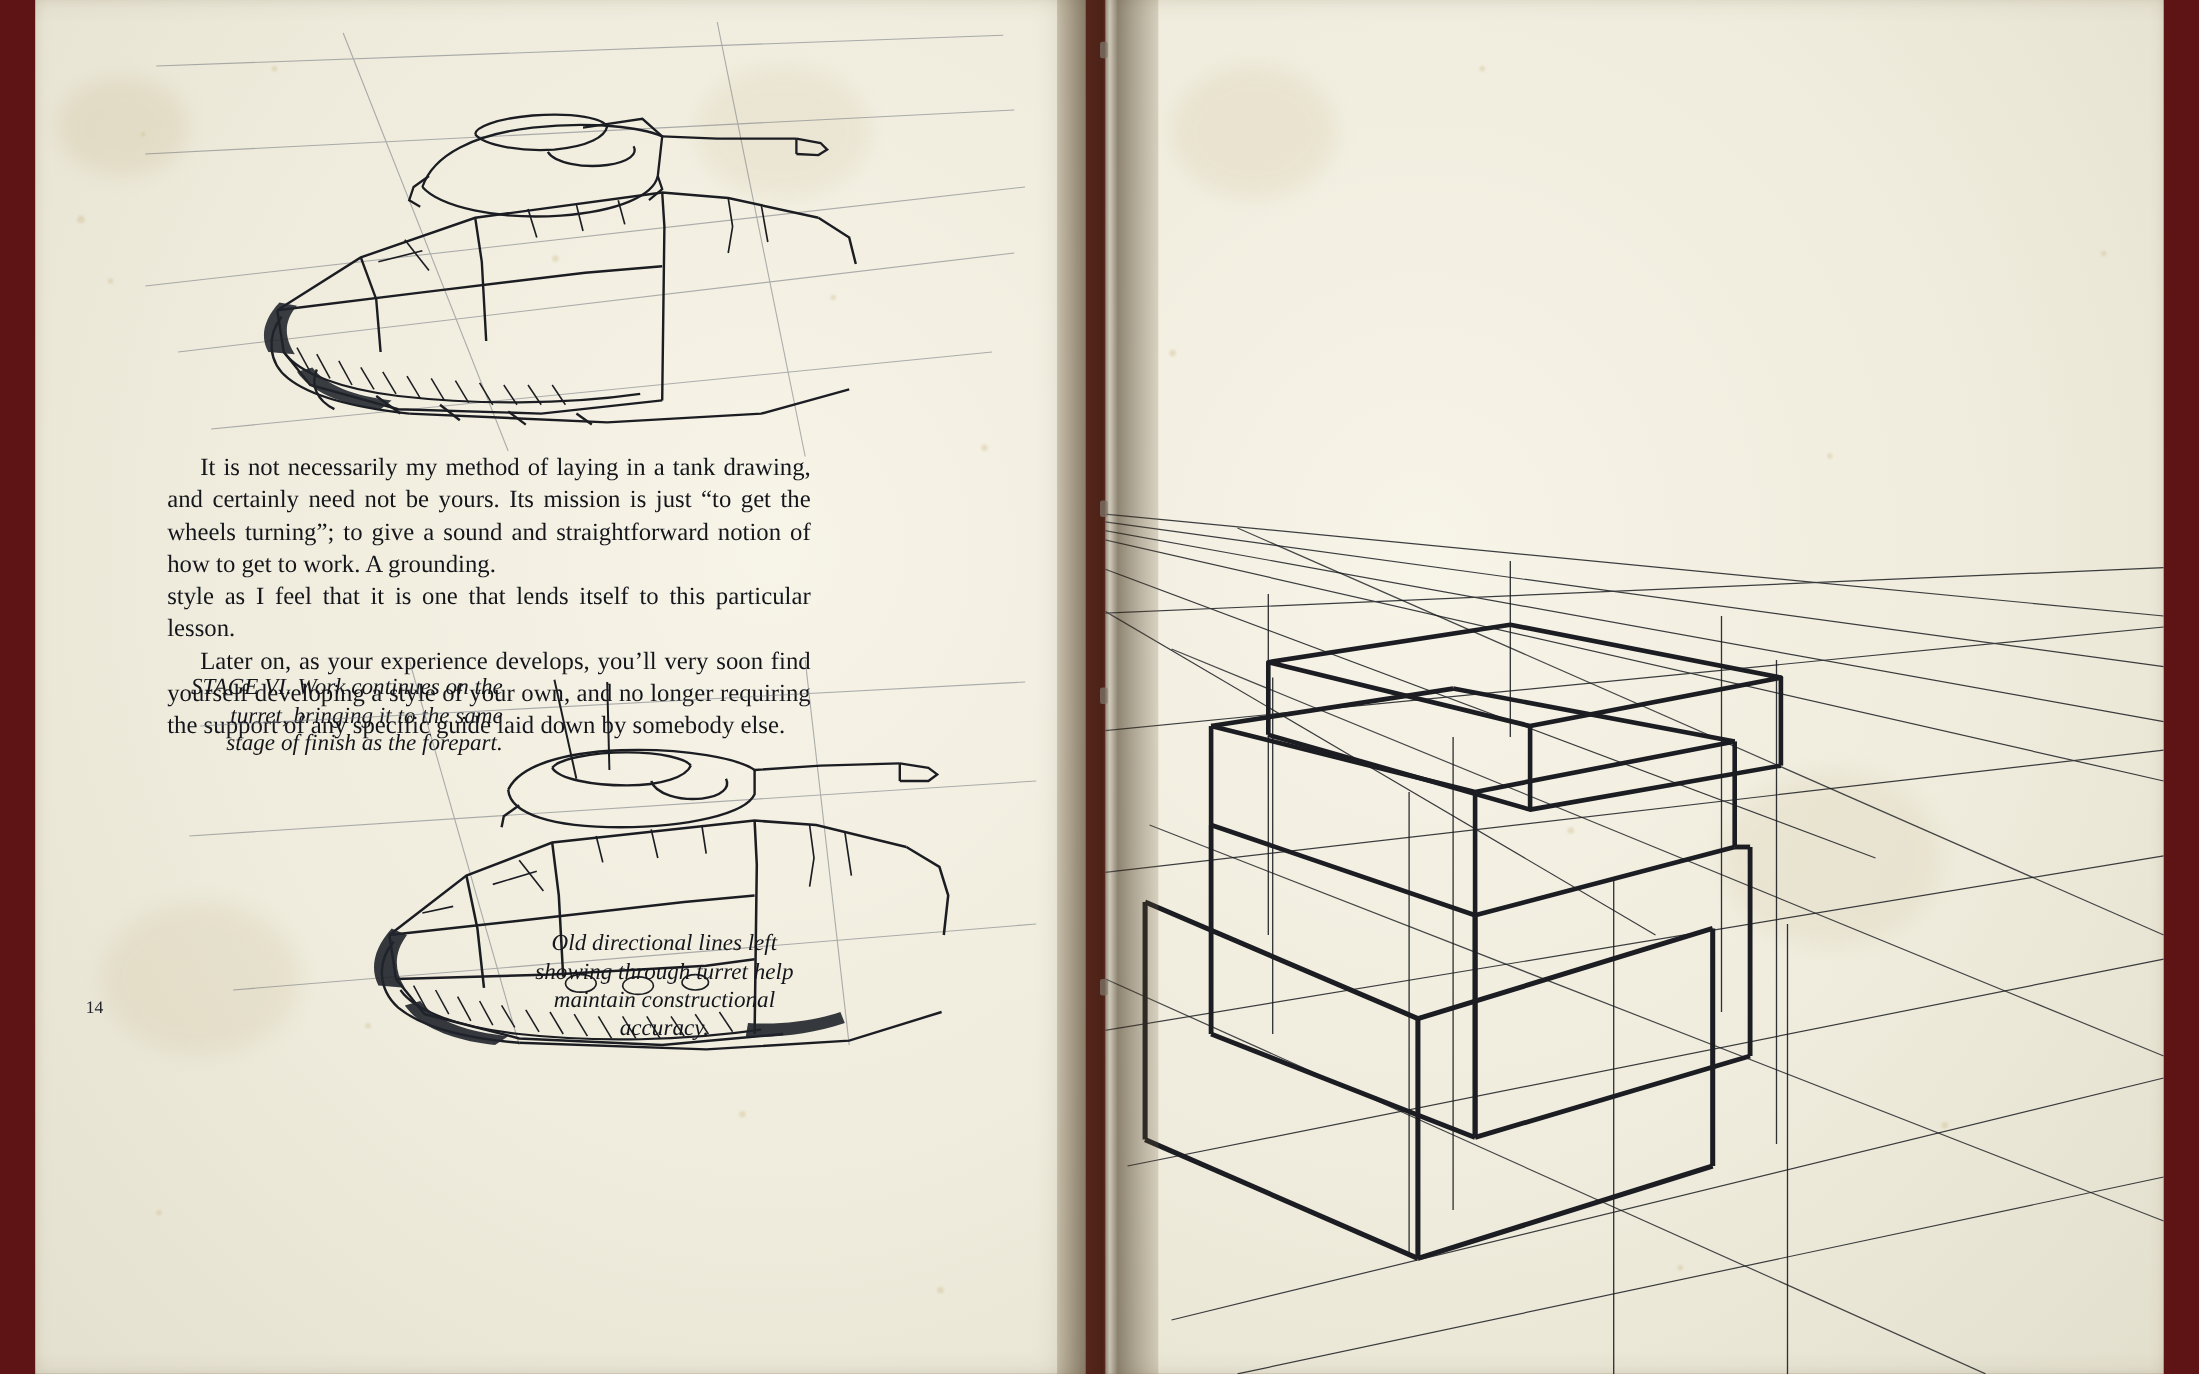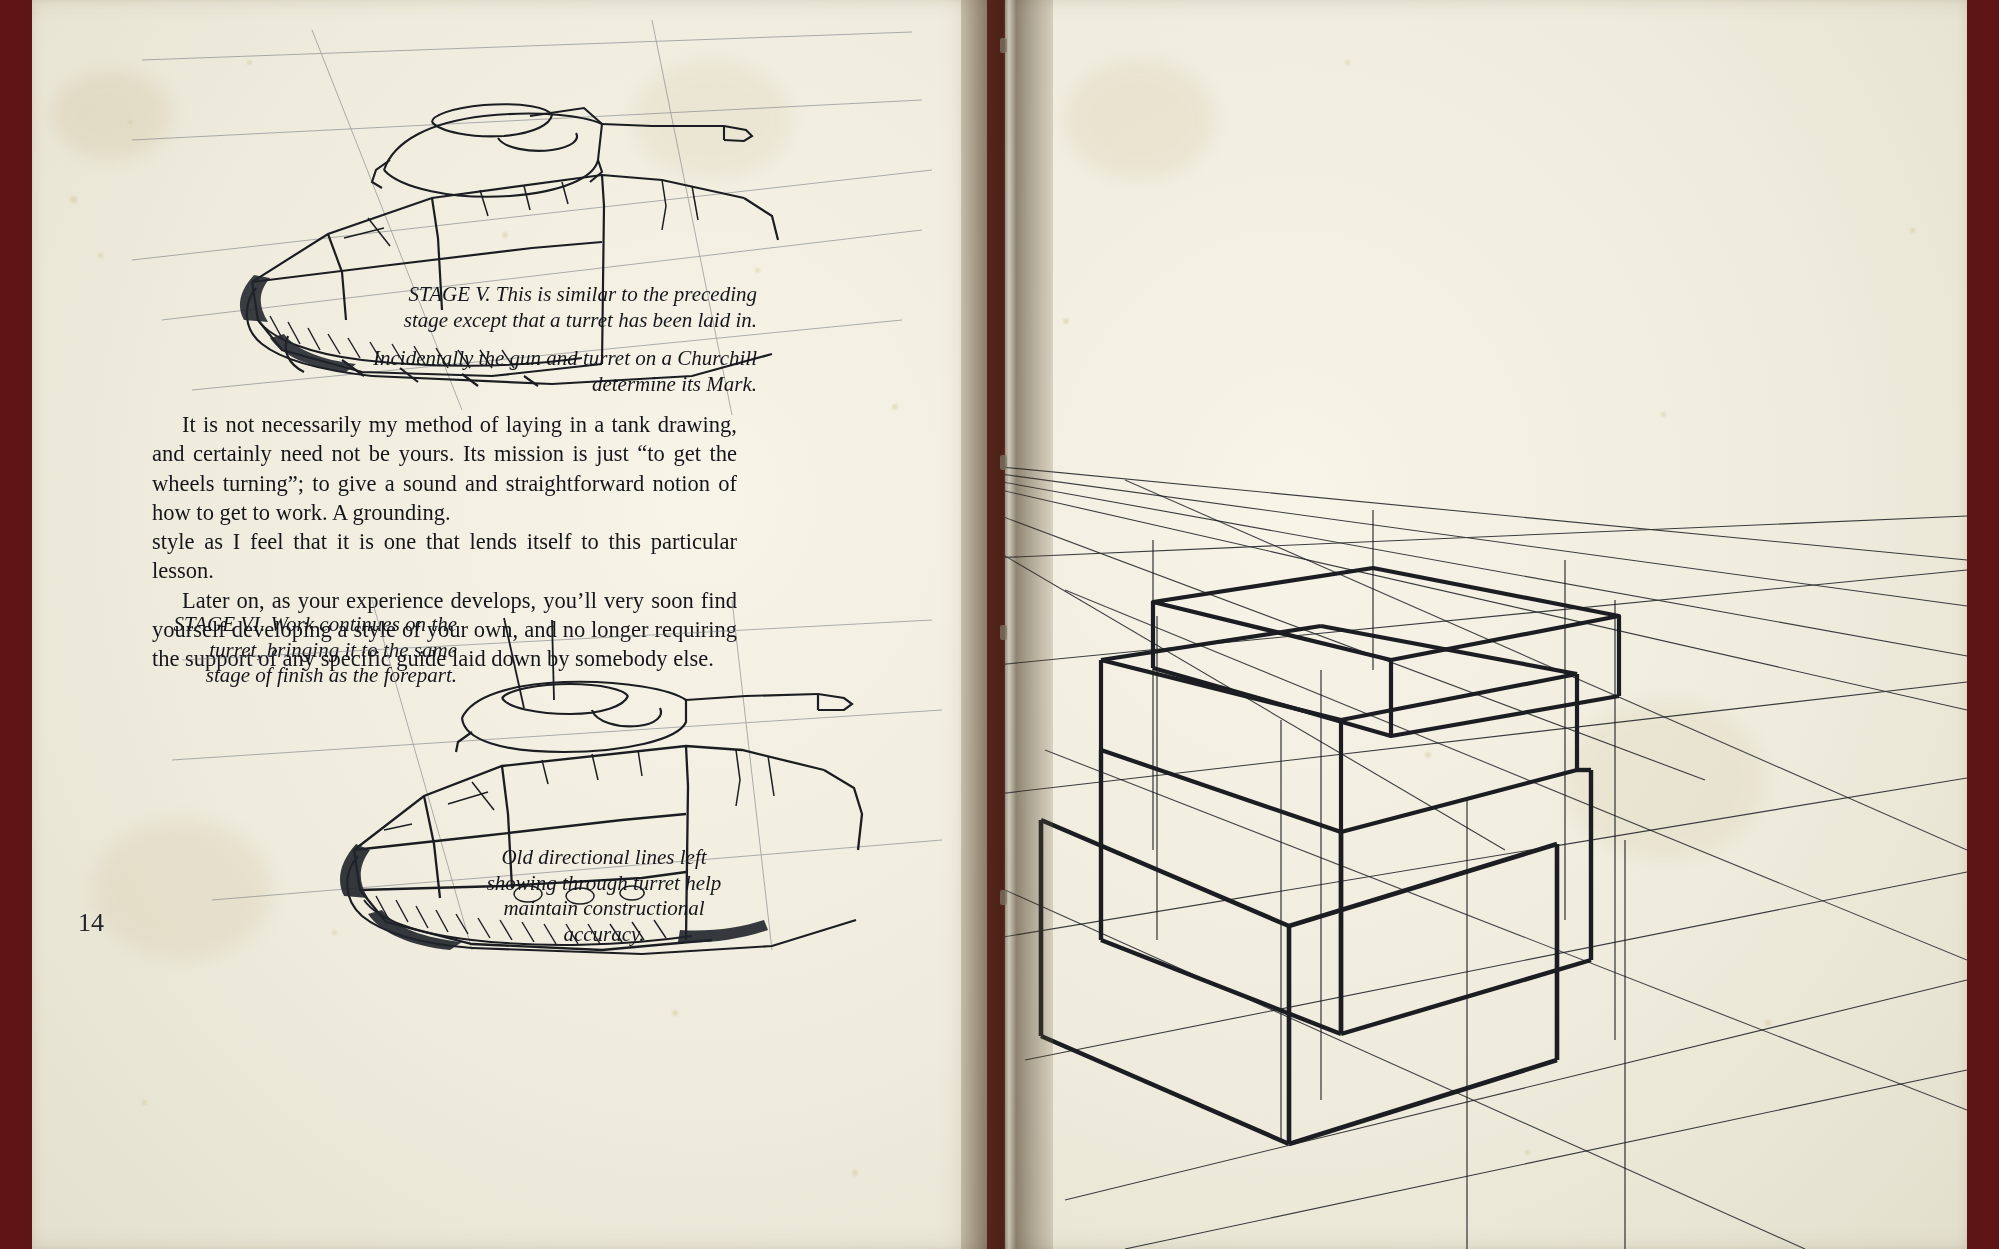--- a/index.html
+++ b/index.html
@@ -23,21 +23,21 @@
   
   .spot{position:absolute;border-radius:50%;background:#c9b37e;opacity:.33;filter:blur(1px);pointer-events:none;}
   .smudge{position:absolute;border-radius:50%;opacity:.15;filter:blur(9px);background:#b49a63;pointer-events:none;}
 
   
   .body-text{font-size:22.5px;line-height:1.30;color:#14161c;text-align:justify;}
   .body-text p{margin:0;text-indent:30px;}
 
   .caption{font-style:italic;font-size:21px;line-height:1.22;color:#14161c;}
 
-  .folio{font-size:26px;color:#23252b;}
+  .folio{font-size:16px;color:#23252b;}
 
   
   #stageV-caption{position:absolute;left:340px;top:282px;width:385px;text-align:right;}
   #stageV-caption p{margin:0 0 0 0;}
   #stageV-caption p+p{margin-top:13px;}
 
   #para-style{position:absolute;left:120px;top:410px;width:585px;}
   #para-style p{margin:0;}
 
   #stageVI-caption{position:absolute;left:135px;top:612px;width:290px;text-align:right;}
@@ -144,24 +144,20 @@
             <path d="M236 198 L258 226"></path>
           <path d="M348 170 L356 196"></path>
             <path d="M392 166 L398 190"></path>
           <path d="M430 162 L436 184"></path>
           <path d="M530 160 L534 186 L530 210"></path>
           <path d="M560 166 L566 200"></path>
         </g>
       </svg>
     </div>
 
-    <div id="stageV-caption" class="caption">
-      <p>STAGE V.  This is similar to the preceding stage except that a turret has been laid in.</p>
-      <p>Incidentally the gun and turret on a Churchill determine its Mark.</p>
-    </div>
 
     <div id="para-style" class="body-text">
       <p>It is not necessarily my method of laying in a tank drawing, and certainly need not be yours.  Its mission is just “to get the wheels turning”; to give a sound and straightforward notion of how to get to work.  A grounding.</p>
       <p style="text-indent:0">style as I feel that it is one that lends itself to this particular lesson.</p>
       <p>Later on, as your experience develops, you’ll very soon find yourself developing a style of your own, and no longer requiring the support of any specific guide laid down by somebody else.</p>
     </div>
 
     <div id="stageVI-caption" class="caption">STAGE VI.  Work continues on the turret, bringing it to the same stage of finish as the forepart.</div>
 
     <div style="position:absolute;left:140px;top:600px;width:780px;height:360px;">

